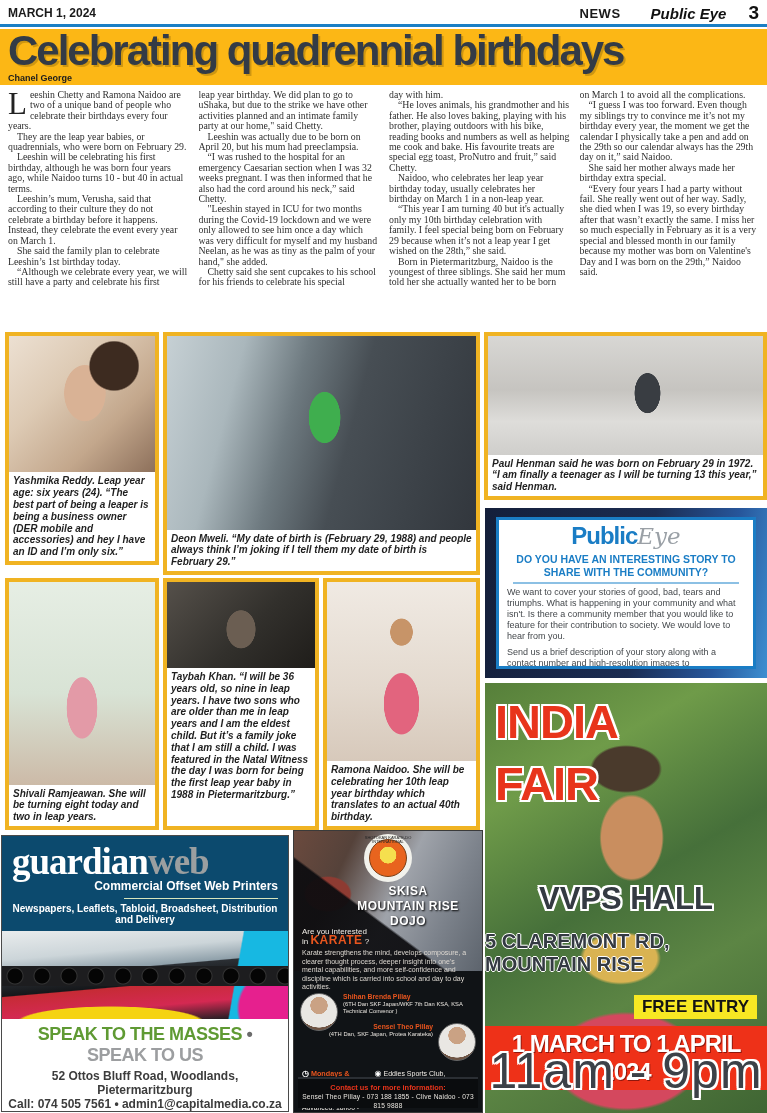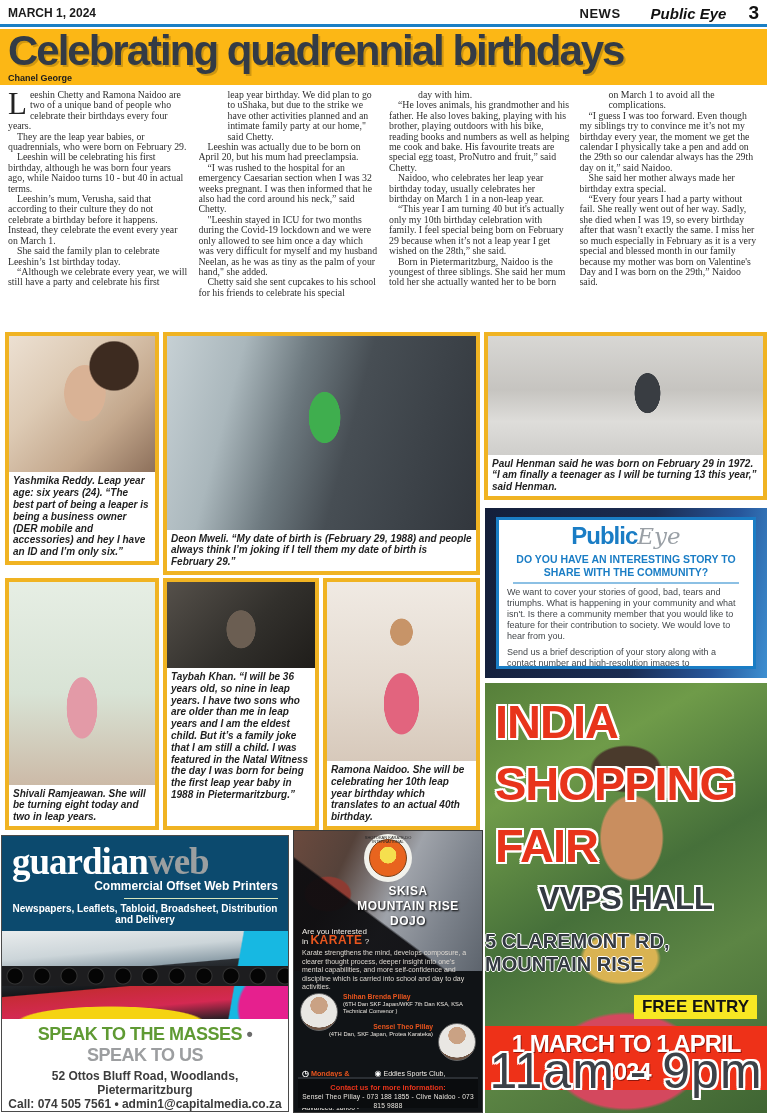--- a/index.html
+++ b/index.html
@@ -19,21 +19,21 @@
   .masthead{position:absolute;top:29px;left:0;right:0;height:56px;background:#fcb715;padding:1px 8px;box-sizing:border-box;}
   .headline{font-size:42px;font-weight:800;color:#333b46;letter-spacing:-2px;line-height:42px;white-space:nowrap;
             text-shadow:2px 2px 0 rgba(0,0,0,.18);}
   .byline{font-size:9px;font-weight:bold;color:#1d1d1d;margin-top:1px;}
 
   
   .article{position:absolute;top:90px;left:8px;width:752px;height:240px;display:flex;gap:10px;
            font-family:"Liberation Serif",serif;font-size:9.8px;line-height:10.4px;color:#2e2e2e;}
   .col{flex:1;overflow:hidden;}
   .col p{margin:0;text-indent:9px;}
-  .col.cont p:first-child{text-indent:0;margin-left:29px;}
+  .col.cont p:first-child{text-indent:0;}
   .lead-p{text-indent:0 !important;}
   .dropcap{float:left;font-size:31px;line-height:25px;padding:1px 3px 0 0;color:#222;}
 
   
   .frame{position:absolute;border:4px solid #f0b322;background:#fff;box-sizing:border-box;display:flex;flex-direction:column;}
   .photo{flex:1;}
   .caption{background:#fff;padding:3px 4px;font-weight:bold;font-style:italic;font-size:10px;line-height:11.8px;color:#1f1f1f;}
 
   #ph-yashmika{left:5px;top:332px;width:154px;height:233px;}
   #ph-deon{left:163px;top:332px;width:317px;height:243px;}
@@ -246,21 +246,20 @@
       <div class="pe-body">We want to cover your stories of good, bad, tears and triumphs. What is happening in your community and what isn't. Is there a community member that you would like to feature for their contribution to society. We would love to hear from you.</div>
       <div class="pe-cta">
         <span>Send us a brief description of your story along with a contact number and high-resolution images to </span>
       </div>
     </div>
   </div>
 
   <div id="india-ad">
     <div class="india-title">
       <div>INDIA</div>
-      <div>SHOPPING</div>
       <div>FAIR</div>
     </div>
     <div class="india-vvps">VVPS HALL</div>
     <div class="india-addr">
       <div>5 CLAREMONT RD,</div>
       <div>MOUNTAIN RISE</div>
     </div>
     <div class="india-free-row"><span class="india-free">FREE ENTRY</span></div>
     <div class="india-strip">1 MARCH TO 1 APRIL 2024</div>
     <div class="india-times">11am - 9pm</div>

